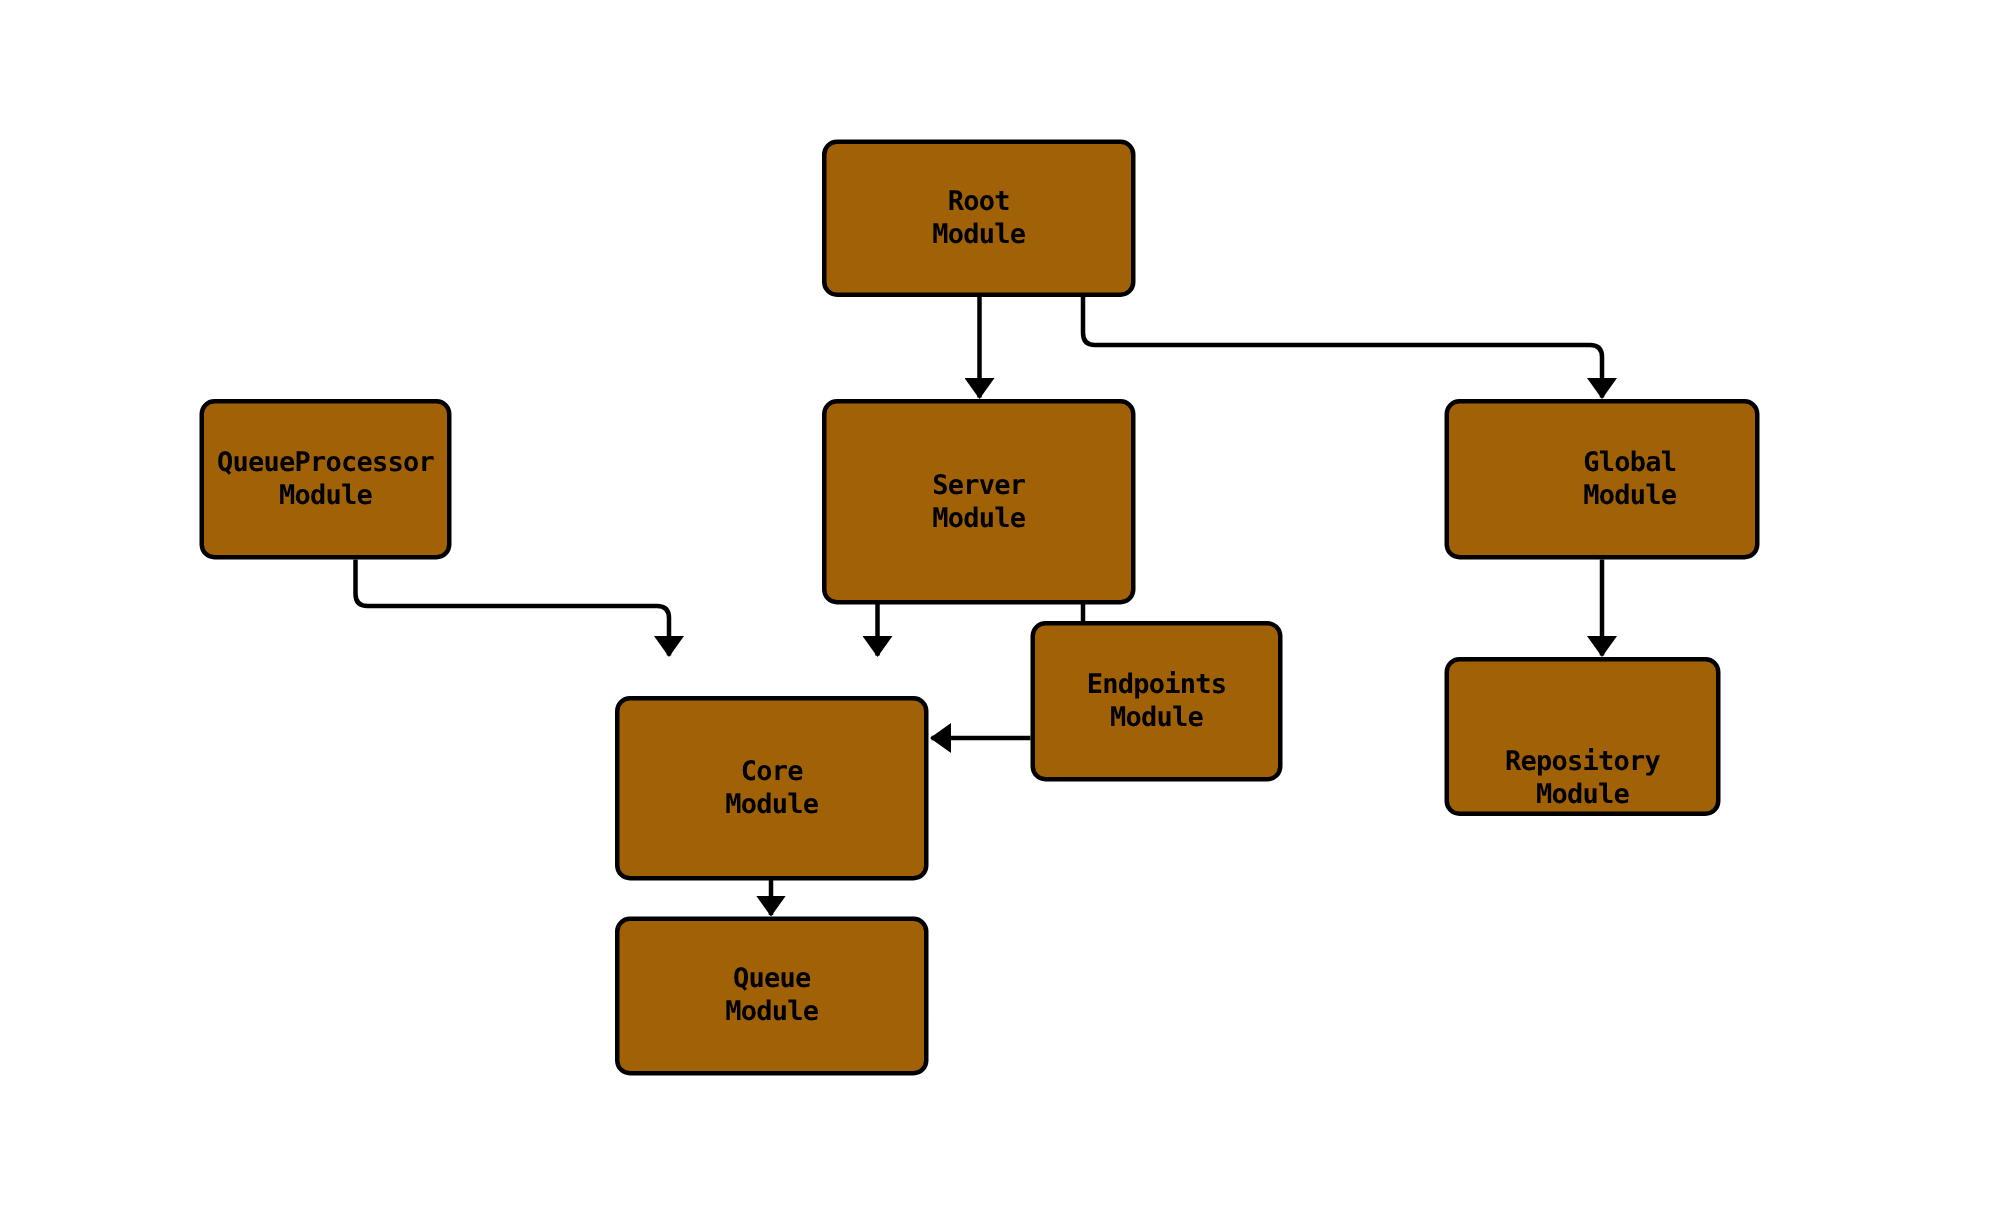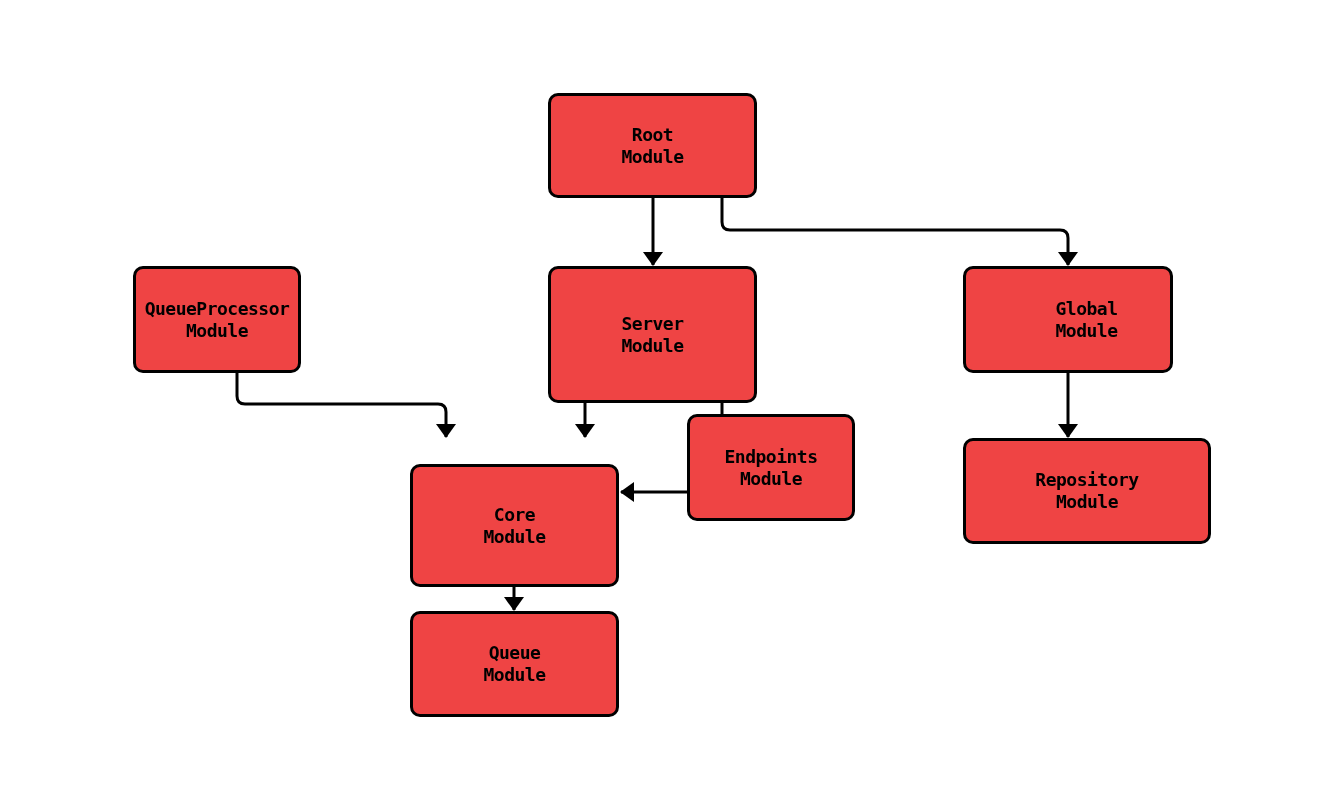--- a/index.html
+++ b/index.html
@@ -23,21 +23,21 @@
     height: 809px;
   }
   .edge {
     fill: none;
     stroke: #000000;
     stroke-width: 3;
   }
   .node {
     position: absolute;
     box-sizing: border-box;
-    background: #ef4444;
+    background: #a16207;
     border: 3px solid #000000;
     border-radius: 10px;
     display: flex;
     align-items: center;
     justify-content: center;
     text-align: center;
   }
   .node-label {
     font-weight: bold;
     font-size: 18px;
@@ -46,21 +46,21 @@
     white-space: pre-line;
     letter-spacing: -0.5px;
   }
   
   #node-root           { left: 548px; top:  93px; width: 209px; height: 105px; }
   #node-queueprocessor { left: 133px; top: 266px; width: 168px; height: 107px; }
   #node-server         { left: 548px; top: 266px; width: 209px; height: 137px; }
   #node-global         { left: 963px; top: 266px; width: 210px; height: 107px; padding-left: 37px; }
   #node-core           { left: 410px; top: 464px; width: 209px; height: 123px; }
   #node-endpoints      { left: 687px; top: 414px; width: 168px; height: 107px; }
-  #node-repository     { left: 963px; top: 438px; width: 248px; height: 106px; }
+  #node-repository     { left: 963px; top: 438px; width: 184px; height: 106px; align-items: flex-end; }
   #node-queue          { left: 410px; top: 611px; width: 209px; height: 106px; }
 </style>
 </head>
 <body>
 
 <div id="canvas">
 
   <svg id="edges" viewBox="0 0 1337 809" xmlns="http://www.w3.org/2000/svg">
     <defs>
       <marker id="arrow" markerUnits="userSpaceOnUse" markerWidth="15" markerHeight="20" refX="13" refY="10" orient="auto">

